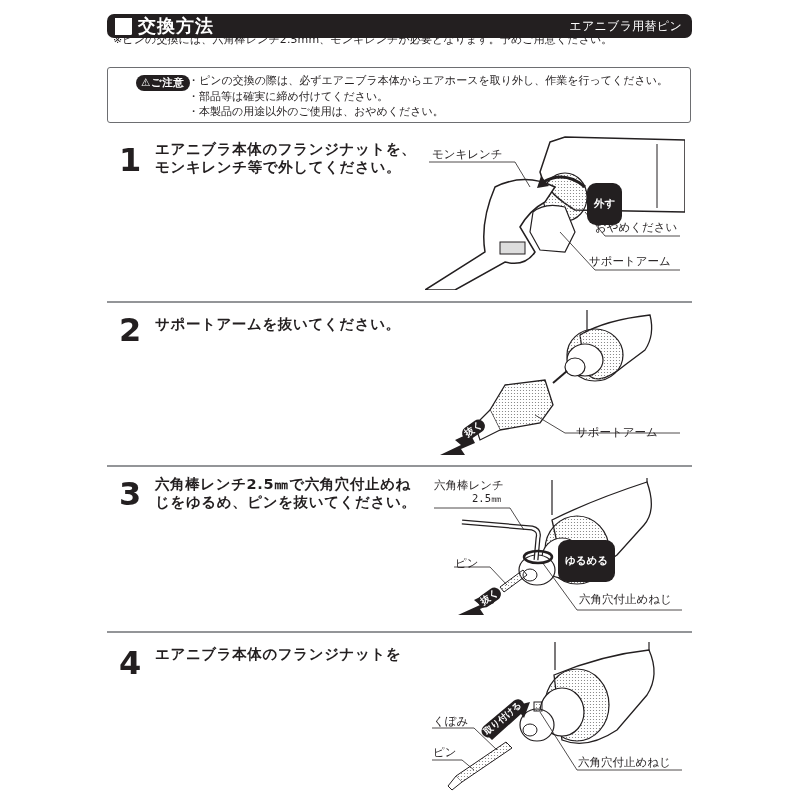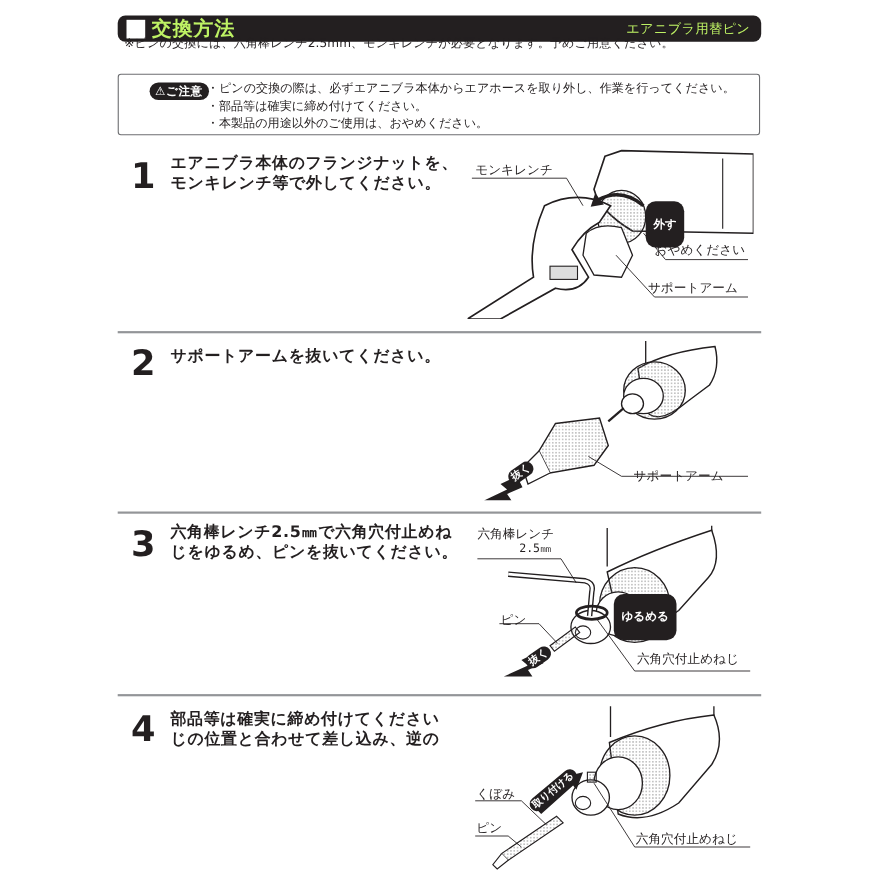--- a/index.html
+++ b/index.html
@@ -1,21 +1,21 @@
 <!DOCTYPE html>
 <html><head>
 <meta charset="utf-8">
 <style>
   * { box-sizing: border-box; margin: 0; padding: 0; }
   html, body { width: 800px; height: 800px; background: #ffffff; overflow: hidden; }
   body { font-family: "DejaVu Sans", "Liberation Sans", sans-serif; color: #231f20; position: relative; }
 
   .header {
     position: absolute; left: 107px; top: 14px; width: 585px; height: 24px;
-    background: #231f20; border-radius: 7px; color: #bef264;
+    background: #231f20; border-radius: 7px; color: #ffffff;
     display: flex; align-items: center; justify-content: space-between; padding: 0 10px 0 8px;
   }
   .header .title { display: flex; align-items: center; font-weight: bold; font-size: 18px; letter-spacing: 1px; }
   .header .square { width: 17px; height: 17px; background: #fff; margin-right: 6px; display: inline-block; }
   .header .subtitle { font-size: 12px; letter-spacing: 0.3px; }
 
   .note-line { position: absolute; left: 113px; top: 32px; font-size: 11px; color: #231f20; letter-spacing: 0.1px; }
 
   .caution-box {
     position: absolute; left: 107px; top: 67px; width: 584px; height: 56px;
@@ -167,22 +167,21 @@
 <span class="badge-dark" style="left:558px;top:540px;">ゆるめる</span>
 <span class="callout" style="left:455px;top:556px;">ピン</span>
 <span class="badge-dark" style="left:477px;top:591px;transform:rotate(-35deg);font-size:9.5px;padding:0 3px;">抜く</span>
 <span class="callout" style="left:579px;top:592px;">六角穴付止めねじ</span>
 
 <div class="divider" style="top:631px;"></div>
 
 <div class="step" style="top:645px;">
   <span class="step-num" style="top:2px;">4</span>
   <div class="step-text" style="top:0;">
-    <div>部品等は確実に締め付けてください</div>
-    <div>じの位置と合わせて差し込み、逆の</div>
+    <div>エアニブラ本体のフランジナットを</div>
   </div>
 </div>
 <svg class="illus" style="left:412px;top:640px;" width="278" height="158" viewBox="0 0 278 158">
   <defs>
     <pattern id="dots4" width="3" height="3" patternUnits="userSpaceOnUse">
         <circle cx="1.5" cy="1.5" r="0.6" fill="#777"></circle>
       </pattern>
   </defs>
   <line x1="143" y1="2" x2="143" y2="30" stroke="#231f20" stroke-width="1.2"></line>
   <line x1="237" y1="2" x2="237" y2="20" stroke="#231f20" stroke-width="1.2"></line>

